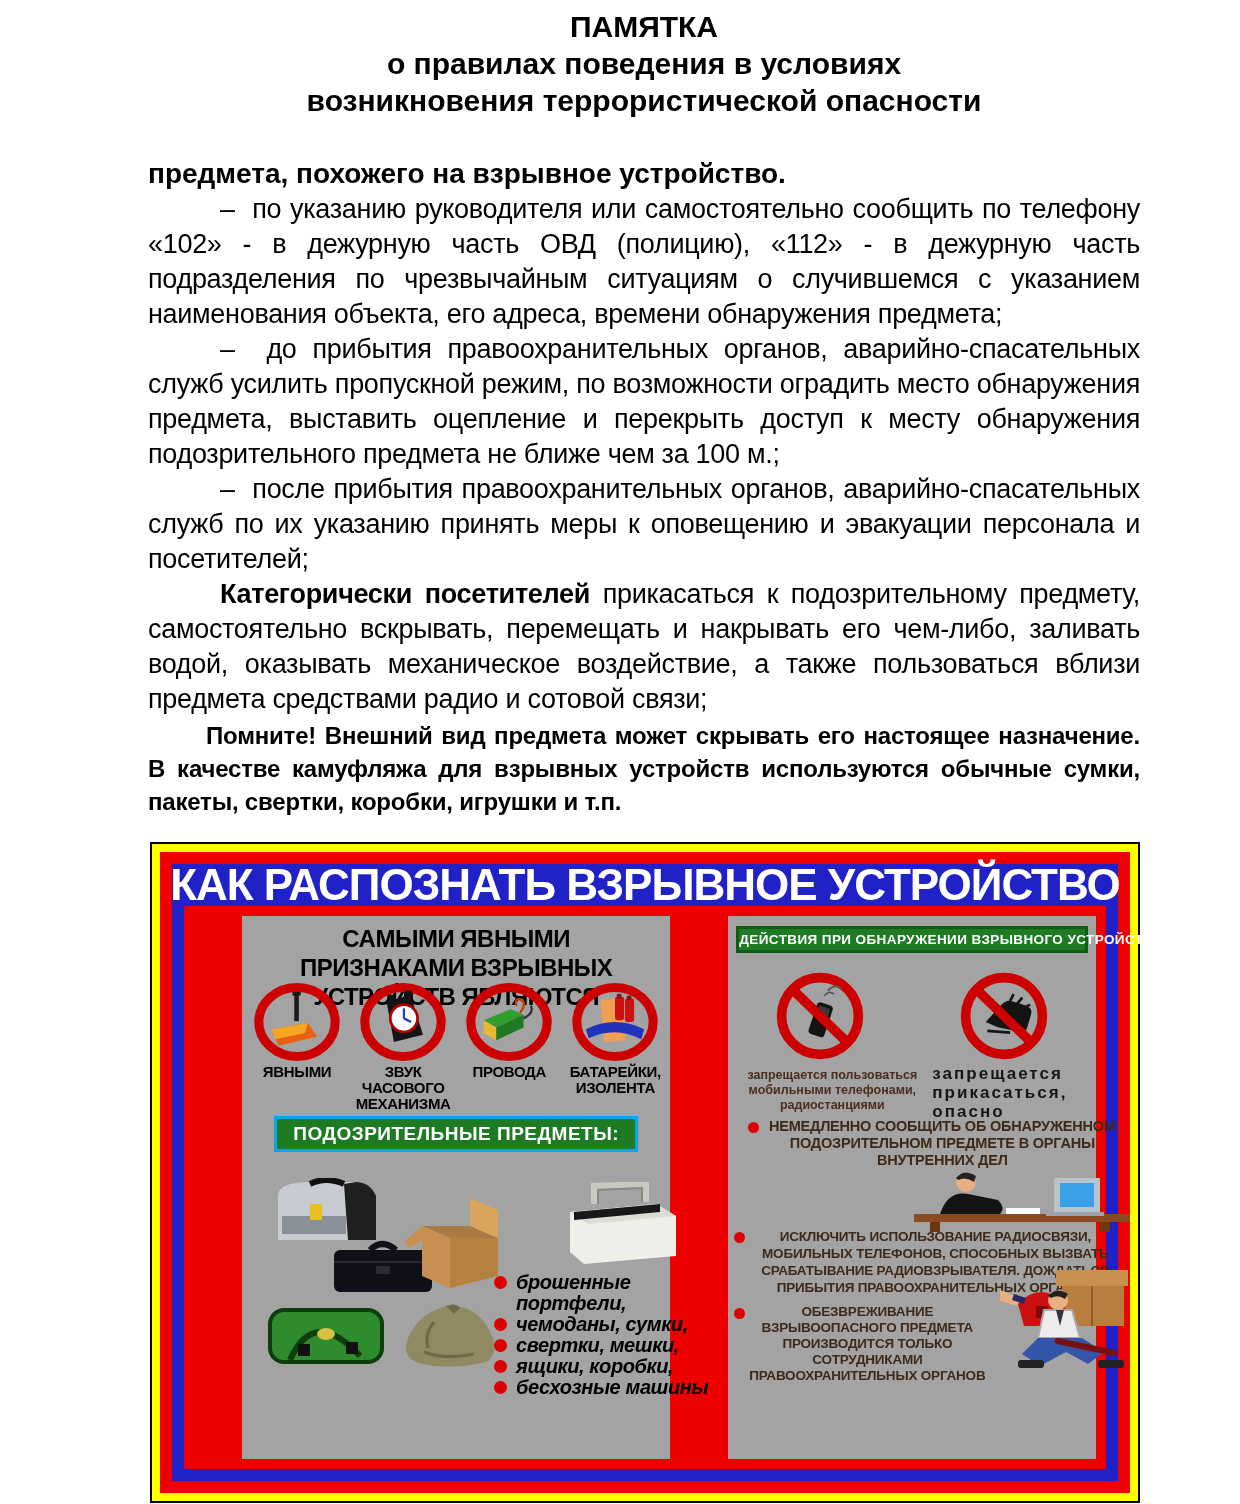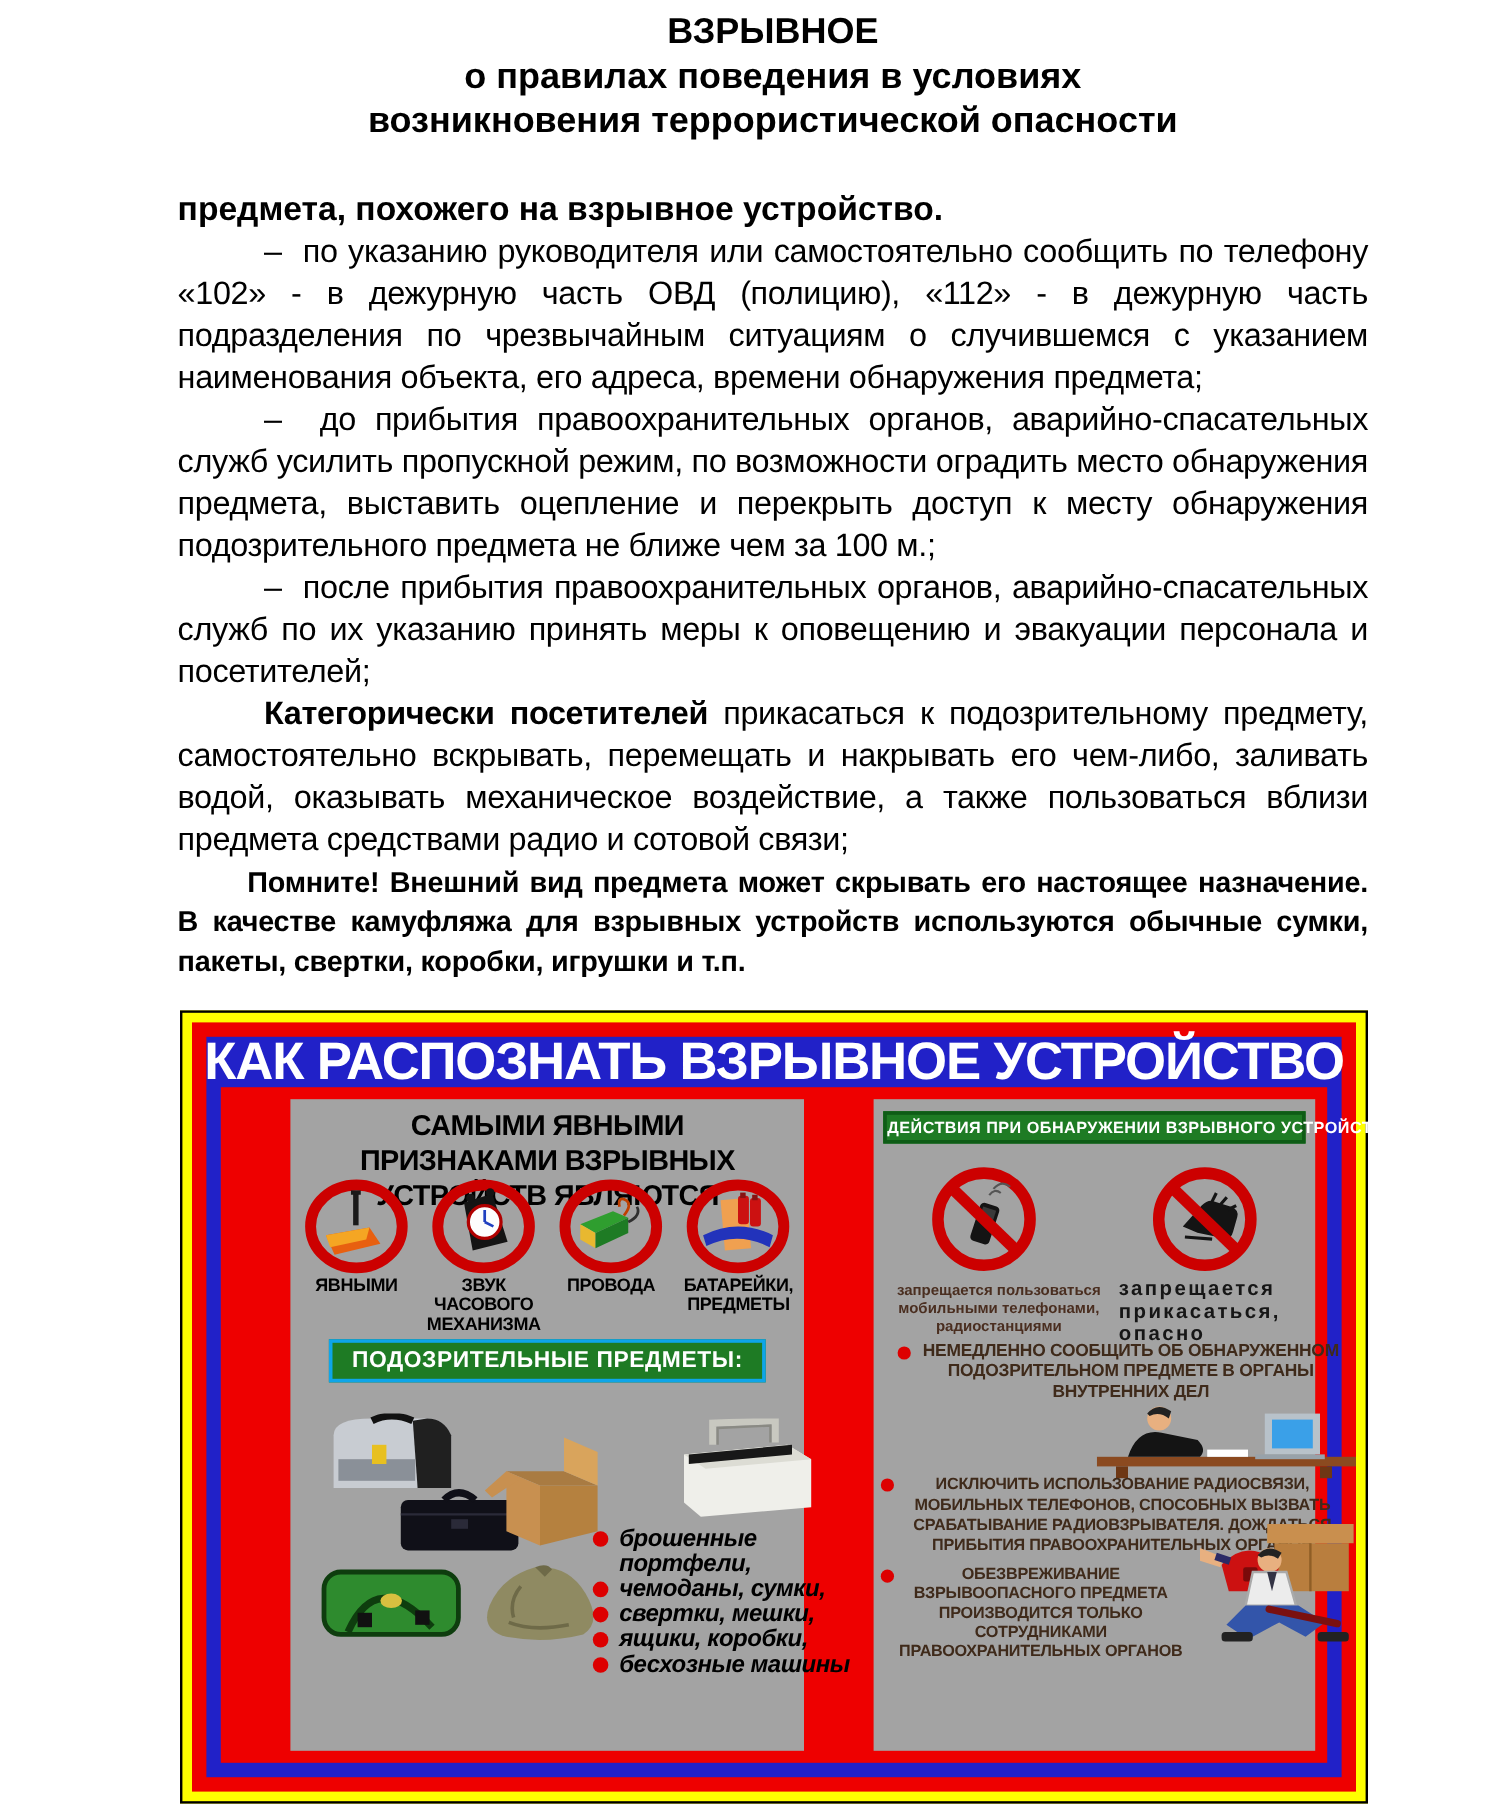--- a/index.html
+++ b/index.html
@@ -47,21 +47,21 @@
   .a1{top:202px;left:34px;width:360px;font-size:14.5px;line-height:17px;}
   .a2{top:312px;left:8px;width:398px;font-size:13.5px;line-height:17px;}
   .a3{top:388px;left:8px;width:262px;font-size:13.5px;line-height:16px;}
   .clip{position:absolute;}
 </style>
 </head>
 <body>
 
 <div class="doc">
   <div class="doc-title">
-    <div>ВЗРЫВНОЕ</div>
+    <div>ПАМЯТКА</div>
     <div>о правилах поведения в условиях</div>
     <div>возникновения террористической опасности</div>
   </div>
 
   <div class="sec-heading">
     <div>предмета, похожего на взрывное устройство.</div>
   </div>
 
   <p class="para">–&nbsp;&nbsp;по указанию руководителя или самостоятельно сообщить по телефону «102» - в дежурную часть ОВД (полицию), «112» - в дежурную часть подразделения по чрезвычайным ситуациям о случившемся с указанием наименования объекта, его адреса, времени обнаружения предмета;</p>
   <p class="para">–&nbsp;&nbsp;до прибытия правоохранительных органов, аварийно-спасательных служб усилить пропускной режим, по возможности оградить место обнаружения предмета, выставить оцепление и перекрыть доступ к месту обнаружения подозрительного предмета не ближе чем за 100 м.;</p>
@@ -119,21 +119,21 @@
           <div class="sign">
             <svg viewBox="0 0 100 88">
               <ellipse cx="50" cy="44" rx="42" ry="38" fill="none" stroke="#CC0000" stroke-width="10"></ellipse>
               <path d="M34 20 L58 18 L62 64 L38 66 Z" fill="#F0A050"></path>
               <rect x="50" y="16" width="10" height="26" rx="3" fill="#CC1111"></rect>
               <rect x="61" y="18" width="10" height="26" rx="3" fill="#CC1111"></rect>
               <rect x="52" y="13" width="5" height="5" fill="#881111"></rect>
               <rect x="63" y="15" width="5" height="5" fill="#881111"></rect>
               <path d="M18 52 Q50 36 82 52 L79 63 Q50 48 21 62 Z" fill="#2233BB"></path>
             </svg>
-            <div class="sign-label">БАТАРЕЙКИ, ПРЕДМЕТЫ</div>
+            <div class="sign-label">БАТАРЕЙКИ, ИЗОЛЕНТА</div>
           </div>
         </div>
 
         <div class="lp-banner">ПОДОЗРИТЕЛЬНЫЕ ПРЕДМЕТЫ:</div>
 
         <svg class="obj" style="left:28px;top:262px;width:118px;height:72px;" viewBox="0 0 118 72">
           <path d="M8 18 Q8 4 40 4 L86 4 Q100 4 106 18 L106 62 L8 62 Z" fill="#C8CCD2"></path>
           <path d="M86 4 Q100 4 106 18 L106 62 L78 62 L74 6 Z" fill="#202020"></path>
           <rect x="12" y="38" width="64" height="18" fill="#8A9098"></rect>
           <rect x="40" y="26" width="12" height="16" fill="#E8C020"></rect>

